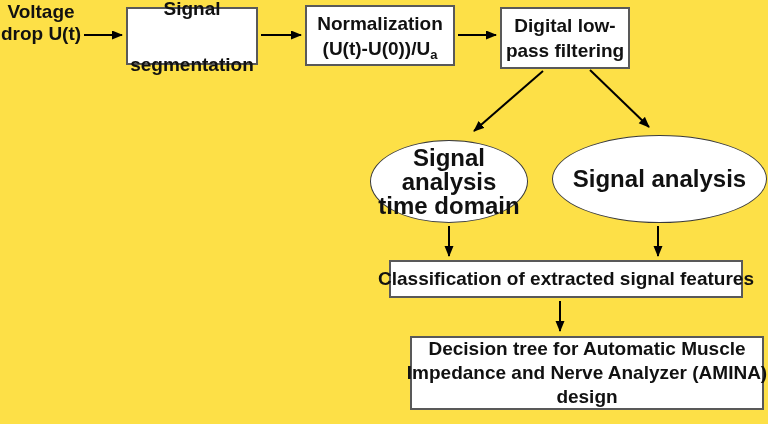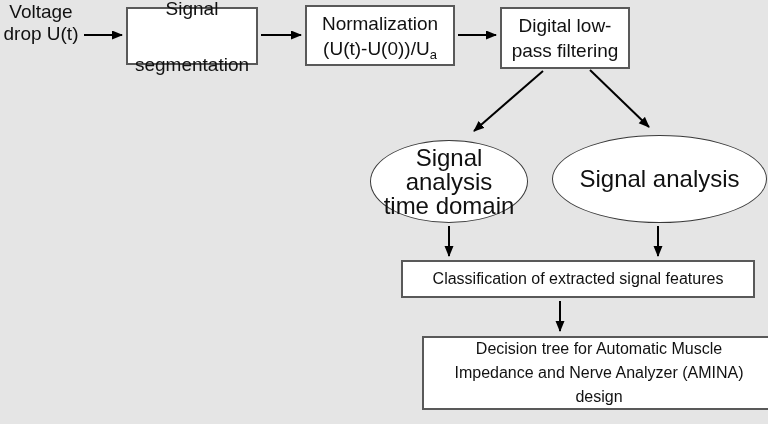--- a/index.html
+++ b/index.html
@@ -11,22 +11,23 @@
   * { margin: 0; padding: 0; box-sizing: border-box; }
   html, body { background: #ffffff; }
   body {
     font-family: "Liberation Sans", "DejaVu Sans", sans-serif;
     color: var(--text);
   }
   .canvas {
     position: relative;
     width: 768px;
     height: 424px;
-    background: #e5e5e5;
+    background: #fde047;
     overflow: hidden;
+    font-weight: bold;
   }
   .arrows {
     position: absolute;
     left: 0; top: 0;
     width: 768px; height: 424px;
     pointer-events: none;
   }
   .arrow { stroke: var(--arrow); stroke-width: 2; fill: none; }
   .node {
     position: absolute;
@@ -44,21 +45,21 @@
     border: 1.6px solid var(--ellipse-border);
     border-radius: 50%;
   }
   .free-text {
     position: absolute;
     text-align: center;
     background: transparent;
   }
   .fs-lg { font-size: 19px; line-height: 25px; }
   .fs-md { font-size: 24px; line-height: 24px; align-items: center; }
-  .fs-sm { font-size: 16px; line-height: 24px; margin-left: 12px; }
+  .fs-sm { font-size: 19px; line-height: 24px; }
   .free-text div { font-size: 19px; line-height: 21.5px; }
   .nowrap { white-space: nowrap; }
   sub.formula-sub {
     font-size: 13px;
     vertical-align: baseline;
     position: relative;
     top: 4px;
     line-height: 0;
   }
   

